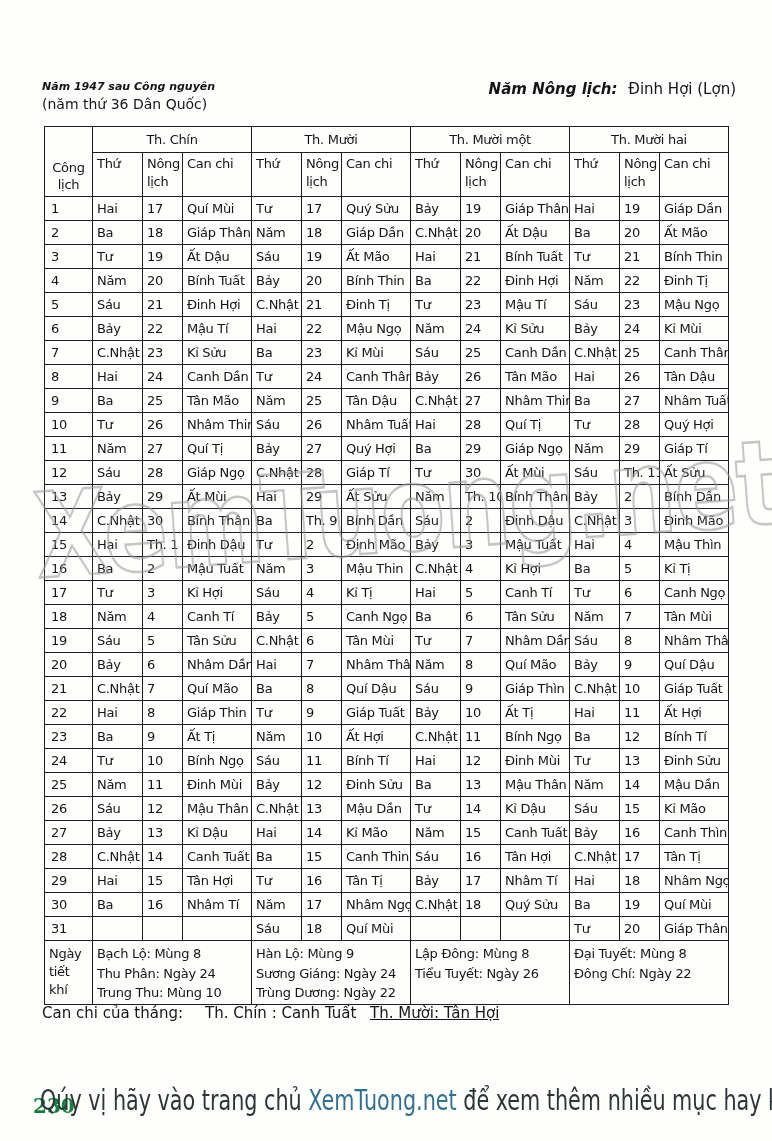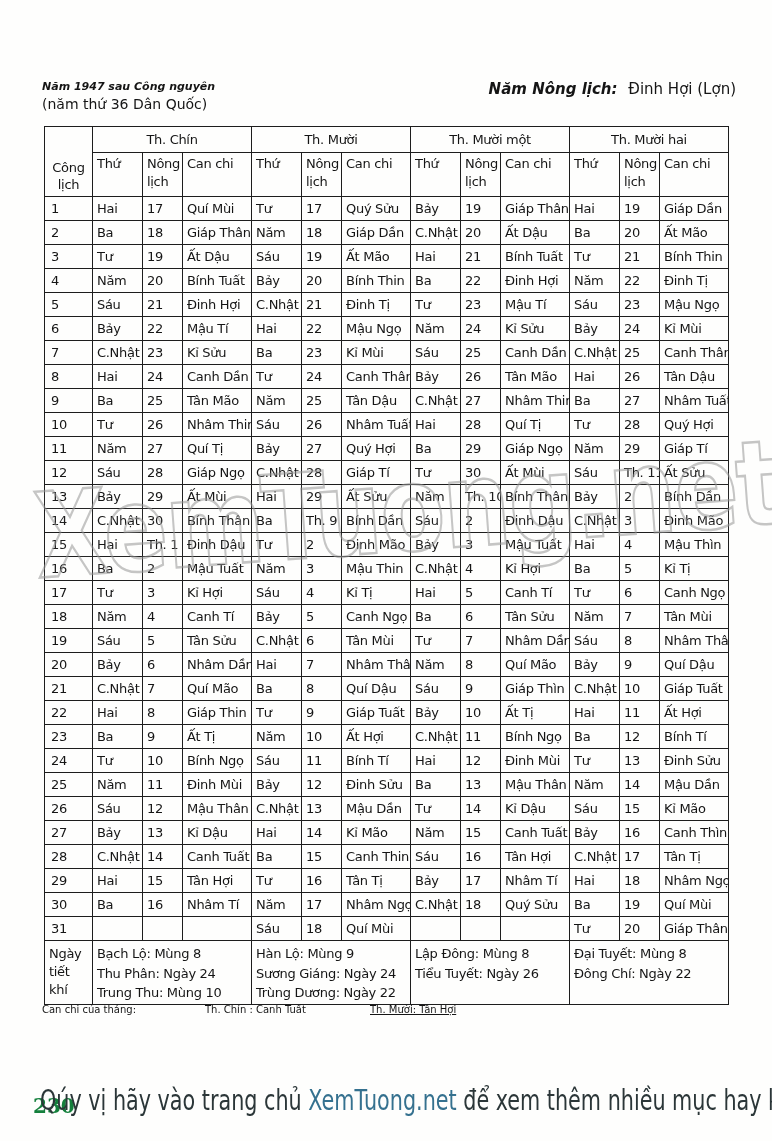--- a/index.html
+++ b/index.html
@@ -41,21 +41,21 @@
     position:absolute; top:468px; left:30px; z-index:6; pointer-events:none;
     font-size:118px; font-weight:bold; white-space:nowrap;
     transform:rotate(-4.2deg) scaleX(0.80); transform-origin:left top;
     color:rgba(255,255,255,0.04);
     -webkit-text-stroke:2.5px rgba(150,150,150,0.55);
     text-stroke:2.5px rgba(150,150,150,0.55);
     letter-spacing:-2px;
   }
 
   
-  .canchi-footer { position:absolute; top:1004px; left:42px; width:700px; font-size:10px; }
+  .canchi-footer { position:absolute; top:1004px; left:42px; width:700px; font-size:15px; }
   .canchi-footer .row { position:relative; height:22px; }
   .canchi-footer .lbl { position:absolute; left:0; }
   .canchi-footer .p1 { position:absolute; left:163px; }
   .canchi-footer .p2 { position:absolute; left:328px;text-decoration:underline; }
 
   
   .page-number {
     position:absolute; top:1094px; left:33px; z-index:1;
     font-family:"DejaVu Serif", serif; font-size:20px; font-weight:bold; color:#15803d;
   }

